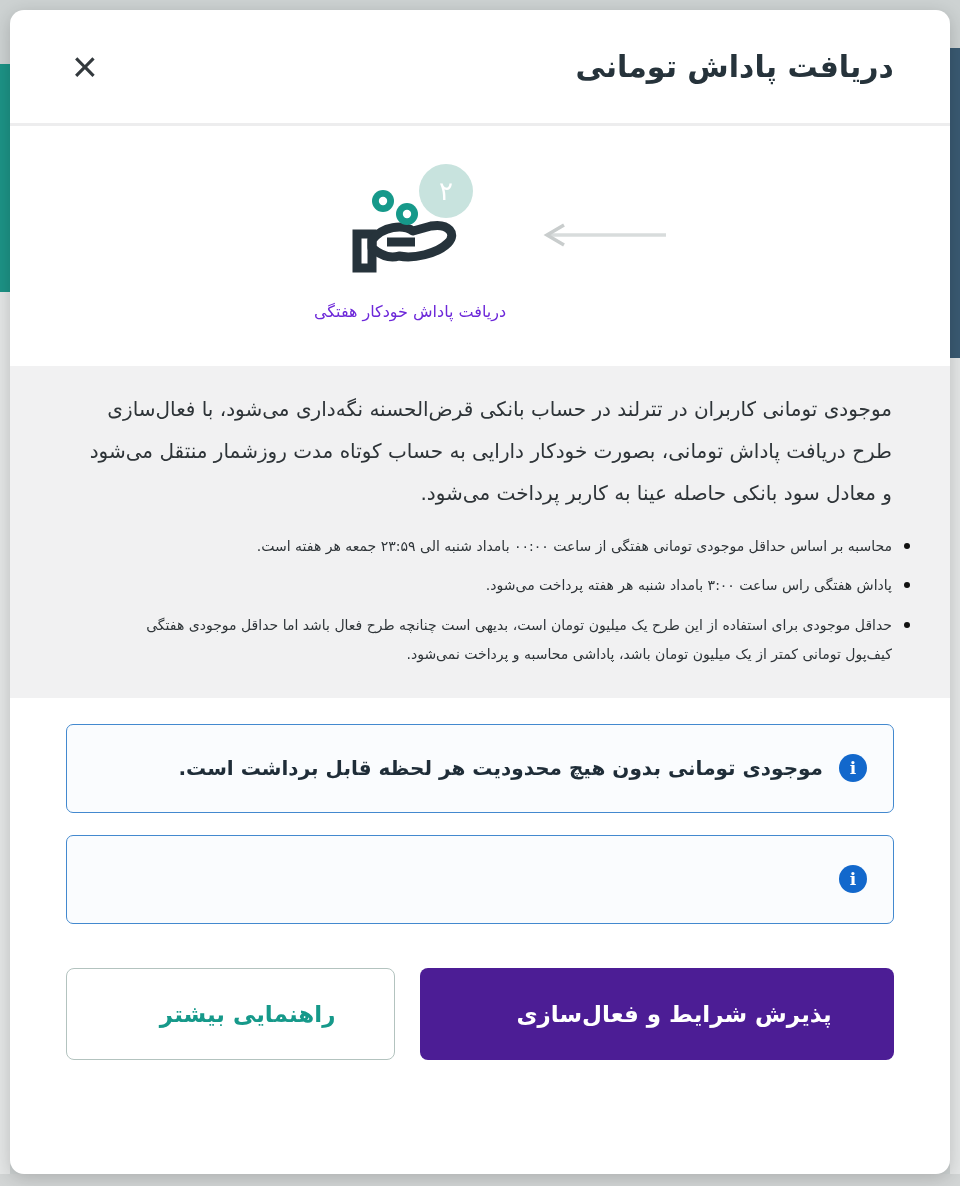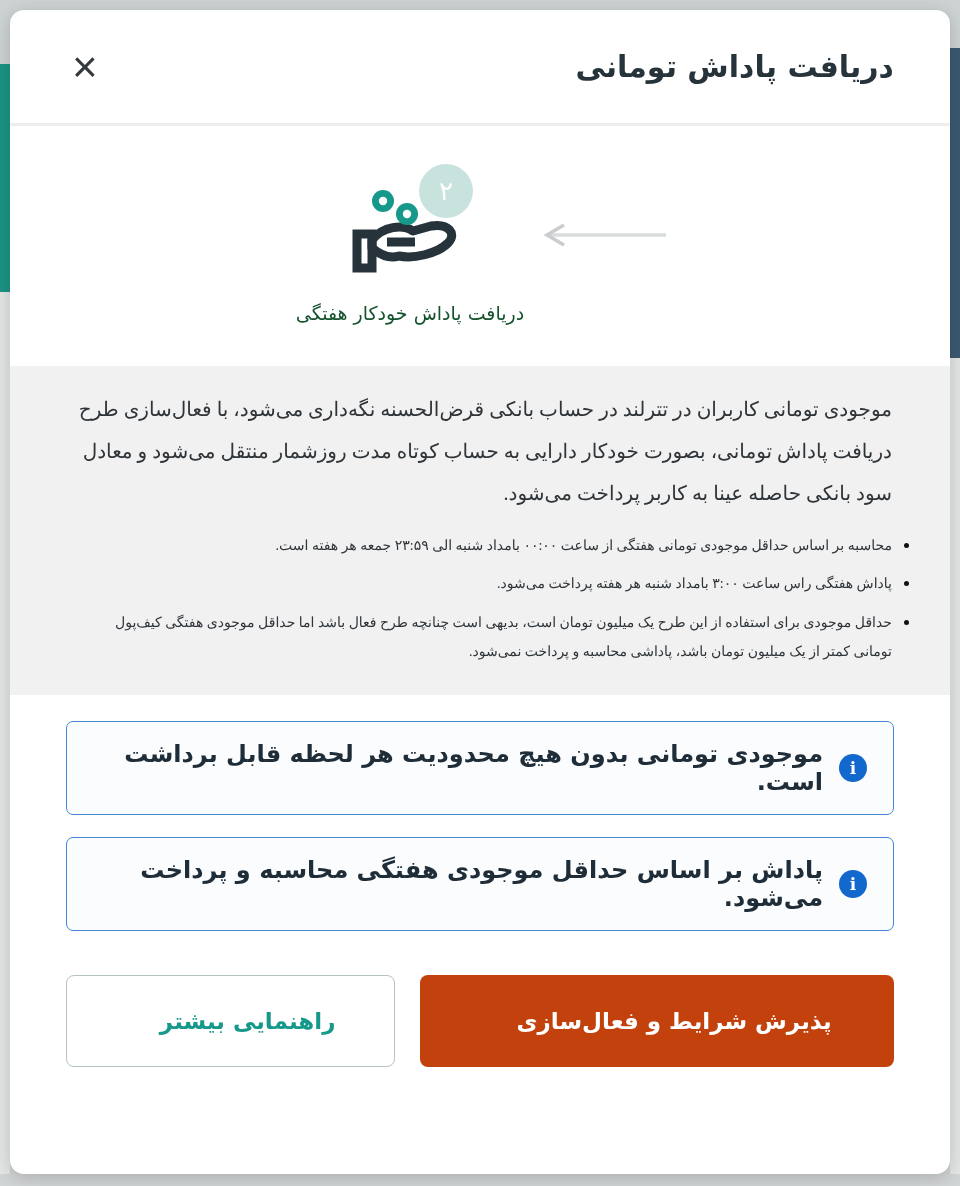--- a/index.html
+++ b/index.html
@@ -71,31 +71,30 @@
   .step-icon-wrap { position: relative; width: 150px; height: 118px; }
   .step-badge {
     position: absolute; top: 0; left: 84px;
     width: 54px; height: 54px; border-radius: 50%;
     background: #c8e3de;
     display: flex; align-items: center; justify-content: center;
     color: #ffffff; font-size: 26px; font-weight: 400;
   }
   .step-svg { position: absolute; left: 14px; bottom: 0; }
   .step-label {
-    margin-top: 20px; font-size: 19px; color: #14532d; text-align: center;
+    margin-top: 20px; font-size: 16px; color: #6d28d9; text-align: center;
     white-space: nowrap;
   }
   .stepper-arrow { width: 140px; padding-top: 58px; display: flex; justify-content: center; }
 
   
   .description-section {
     background: #f1f1f2;
     padding: 22px 58px 24px 64px;
     color: #2e3438;
-    font-family: Liberation Serif, serif;
   }
   .description-paragraph {
     font-size: 20px; line-height: 2.1; text-align: right;
     margin-bottom: 12px;
   }
   .description-bullets {
     padding-inline-start: 0;
     padding-inline-end: 26px;
     list-style: disc;
   }
@@ -116,37 +115,37 @@
     margin-bottom: 22px;
   }
   .info-icon {
     flex: 0 0 auto;
     width: 28px; height: 28px; border-radius: 50%;
     background: #1268cc; color: #ffffff;
     display: flex; align-items: center; justify-content: center;
     font-size: 17px; font-weight: 700; font-style: normal;
     font-family: "DejaVu Serif", serif;
   }
-  .notice-text { font-size: 24px; font-weight: 700; color: #1f2d38; }
+  .notice-text { font-size: 20px; font-weight: 700; color: #1f2d38; }
 
   
   .actions {
     display: flex; justify-content: space-between; align-items: center;
     padding: 22px 56px 0;
     gap: 25px;
   }
   .btn {
     height: 92px; border-radius: 8px; cursor: pointer;
     font-family: "DejaVu Sans", sans-serif;
     font-size: 23px; font-weight: 700;
     display: flex; align-items: center; justify-content: center; padding-left: 34px;
   }
   .btn-primary {
     flex: 3;
-    background: #c2410c; border: none; color: #ffffff; text-align: right;
+    background: #4c1d95; border: none; color: #ffffff; text-align: right;
   }
   .btn-secondary {
     flex: 2;
     background: #ffffff; border: 1px solid #b3c3bf; color: #16998a;
   }
 </style>
 </head>
 <body>
 
 <div class="backdrop-left-strip"></div>
@@ -210,21 +209,20 @@
     <div class="notice-box">
       <span class="info-icon">
         <span>i</span>
       </span>
       <span class="notice-text">موجودی تومانی بدون هیچ محدودیت هر لحظه قابل برداشت است.</span>
     </div>
     <div class="notice-box">
       <span class="info-icon">
         <span>i</span>
       </span>
-      <span class="notice-text">پاداش بر اساس حداقل موجودی هفتگی محاسبه و پرداخت می‌شود.</span>
     </div>
   </div>
 
   <div class="actions">
     <button class="btn btn-primary">پذیرش شرایط و فعال‌سازی</button>
     <button class="btn btn-secondary">راهنمایی بیشتر</button>
   </div>
 
 </div>
 

